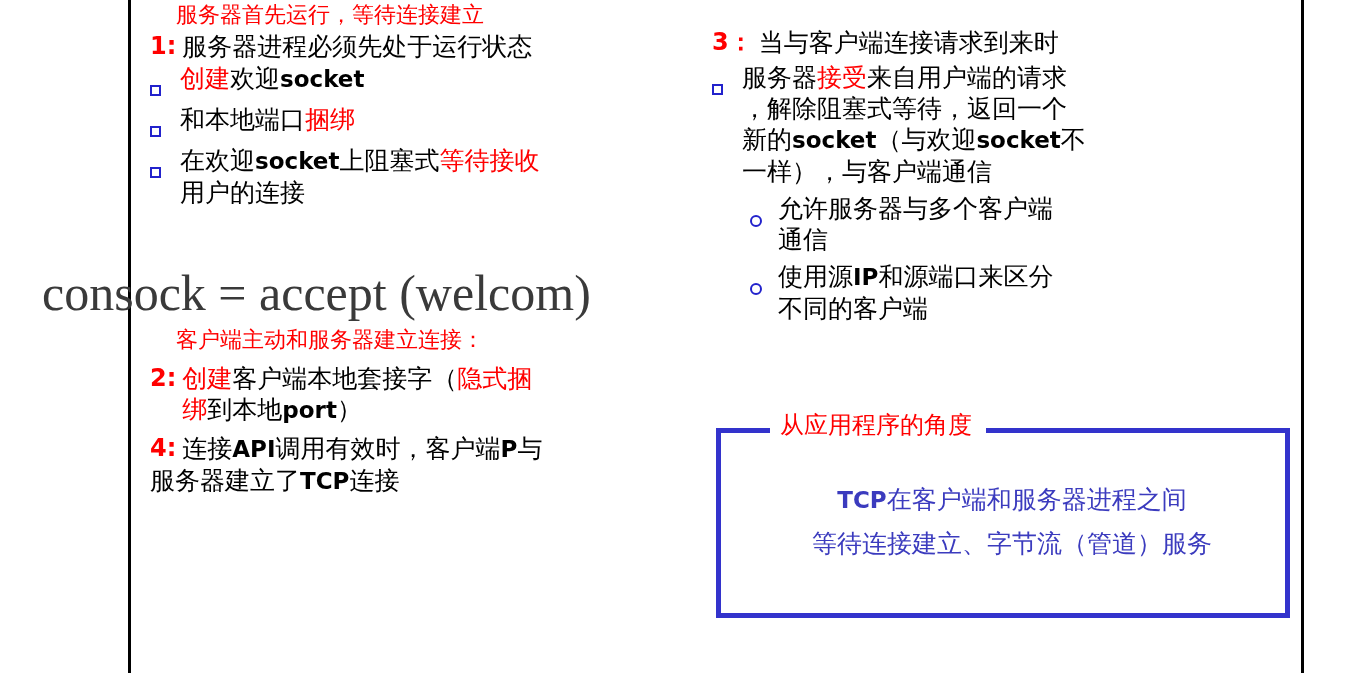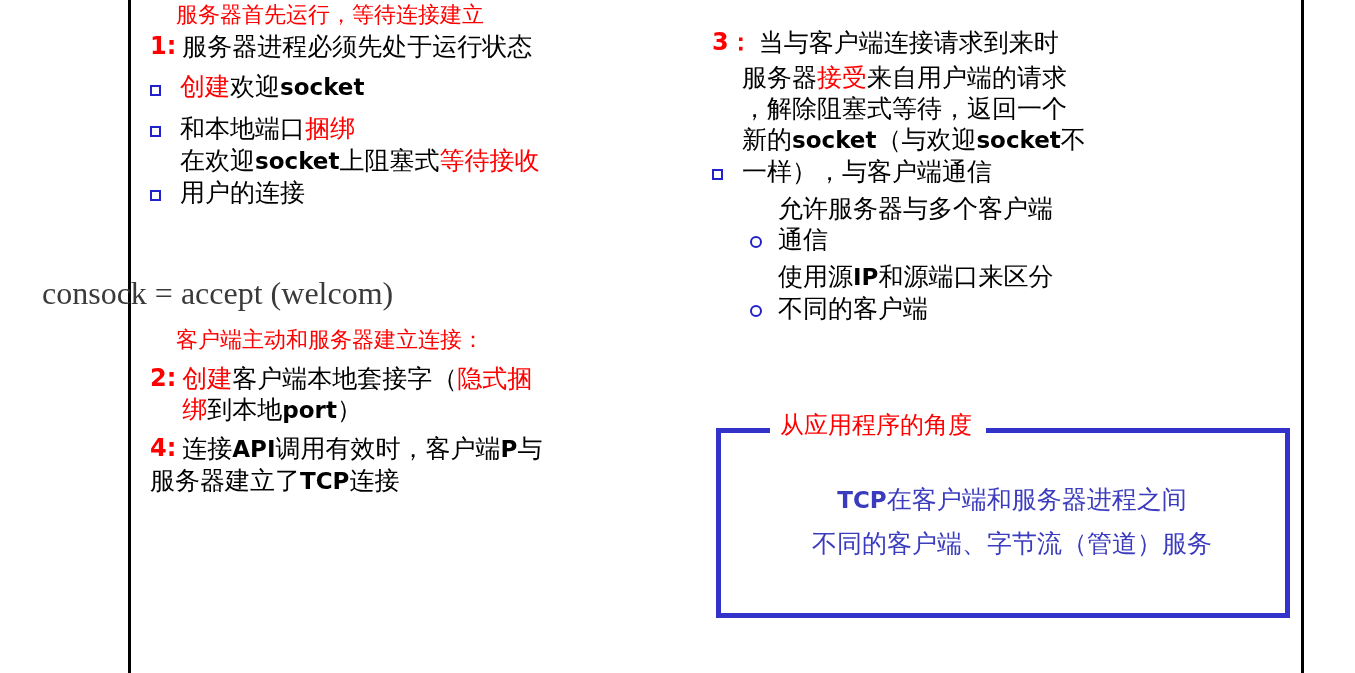--- a/index.html
+++ b/index.html
@@ -67,21 +67,21 @@
     font-size: 24px;
     flex: 0 0 auto;
     padding-right: 6px;
     white-space: nowrap;
   }
   .step .body { flex: 1 1 auto; }
 
   
   .bullet {
     display: flex;
-    align-items: flex-end;
+    align-items: flex-start;
     font-size: 25px;
     line-height: 31px;
     margin-top: 1px;
   }
   .bullet .marker {
     flex: 0 0 auto;
     width: 30px;
     padding-top: 9px;
   }
   .sq {
@@ -111,21 +111,21 @@
     font-weight: bold;
     font-size: 23px;
   }
 
   
   .codeline {
     position: absolute;
     left: 42px;
     top: 268px;
     font-family: "Liberation Serif", "DejaVu Serif", serif;
-    font-size: 32px;
+    font-size: 50px;
     line-height: 50px;
     color: #3a3a3a;
     white-space: nowrap;
   }
 
   
   .callout {
     position: absolute;
     left: 716px;
     top: 428px;
@@ -233,14 +233,14 @@
     <span class="marker"><span class="circ"></span></span>
     <span class="body">使用源<span class="sans">IP</span>和源端口来区分<br>不同的客户端</span>
   </div>
 
 </div>
 
 <div class="callout"></div>
 <div class="callout-legend">从应用程序的角度</div>
 <div class="callout-body">
   <div class="nowrap"><span class="sans">TCP</span><span>在客户端和服务器进程之间</span></div>
-  <div class="nowrap">不同的客户端、字节流（管道）服务</div>
+  <div class="nowrap">等待连接建立、字节流（管道）服务</div>
 </div>
 
 </body></html>

